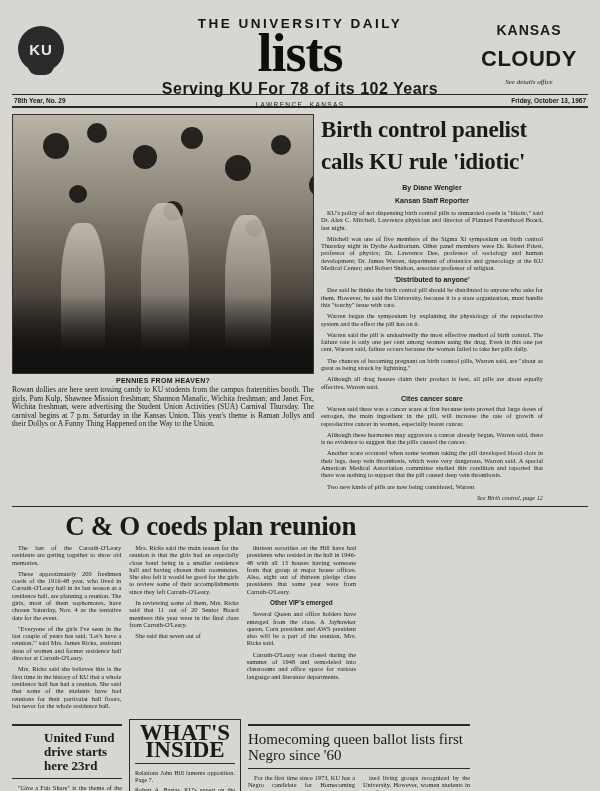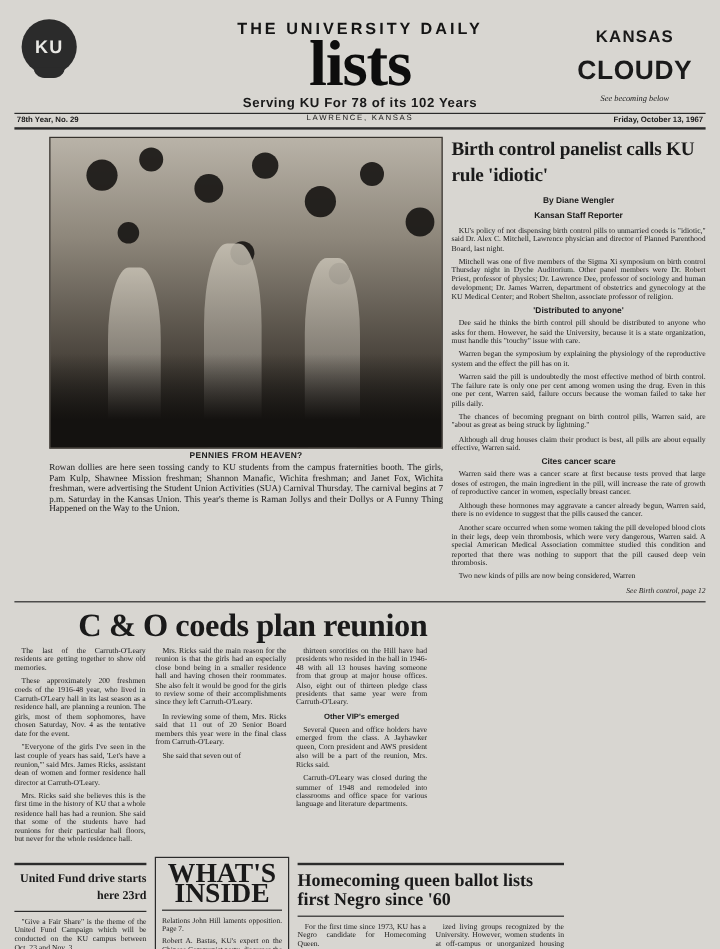--- a/index.html
+++ b/index.html
@@ -14,21 +14,21 @@
   .page {
     position:relative;
     width:600px; height:791px;
     background:#d8d6d1;
     padding:14px 12px 8px 12px;
   }
 
   
   .masthead { position:relative; height:78px; }
   .ku-logo {
-    position:absolute; left:6px; top:2px;
+    position:absolute; left:6px; top:12px;
     width:46px; height:46px;
   }
   .ku-logo .disc {
     width:46px; height:46px; border-radius:50%;
     background:#2b2b2b; color:#e9e8e4;
     font-family:"Liberation Sans", sans-serif;
     font-weight:bold; font-size:15px;
     display:flex; align-items:center; justify-content:center;
     letter-spacing:1px;
   }
@@ -47,21 +47,21 @@
     font-family:"Liberation Serif", serif;
     font-weight:bold;
     font-size:54px;
     line-height:48px;
     letter-spacing:-1px;
     margin-top:-2px;
     color:#0d0d0d;
   }
   .mast-sub {
     font-family:"Liberation Sans", sans-serif;
-    font-size:11px; font-weight:bold; letter-spacing:.5px;
+    font-size:16px; font-weight:bold; letter-spacing:.5px;
     margin-top:3px;
   }
   .mast-city {
     font-family:"Liberation Sans", sans-serif;
     font-size:6.5px; letter-spacing:1.4px; margin-top:3px;
   }
   .weather-box {
     position:absolute; right:4px; top:8px; width:110px; text-align:center;
   }
   .weather-box .w1 {
@@ -81,21 +81,21 @@
   .folio {
     display:flex; justify-content:space-between; align-items:center;
     border-top:1px solid #2a2a2a; border-bottom:2px solid #2a2a2a;
     font-family:"Liberation Sans", sans-serif;
     font-size:6.5px; font-weight:bold;
     padding:2px 2px; margin-top:2px;
   }
 
   
   .cols { display:flex; gap:7px; margin-top:6px; }
-  .colL { width:344px;margin-left:29px; }
+  .colL { width:302px; }
   .colR { width:222px; }
 
   .photo {
     position:relative;
     width:100%; height:260px;
     background:
       radial-gradient(circle at 22% 80%, #8a8377 0%, #6d665c 38%, #3a352f 100%),
       linear-gradient(#55504a, #2c2823);
     overflow:hidden;
     border:1px solid #37332e;
@@ -140,21 +140,21 @@
   .body3 > div { flex:1; }
   p.t {
     font-size:6.4px; line-height:7.3px; text-align:justify;
     margin:0 0 4px 0; text-indent:6px;
   }
   .t.noind { text-indent:0; }
 
   
   .head-birth {
     font-family:"Liberation Serif", serif;
-    font-weight:bold; font-size:16px; line-height:22px;
+    font-weight:bold; font-size:23px; line-height:32px;
     letter-spacing:-.2px;
   }
   .byline {
     text-align:center; font-family:"Liberation Sans", sans-serif;
     font-size:7px; font-weight:bold; margin-top:6px;
   }
   .subhead {
     font-family:"Liberation Sans", sans-serif;
     font-size:7px; font-weight:bold; text-align:center;
     margin:5px 0 3px 0;
@@ -165,29 +165,29 @@
   .lower { display:flex; gap:7px; margin-top:6px; }
   .lowL { width:110px; }
   .lowM { width:112px; }
   .lowRR { width:222px; }
 
   .box {
     border:1px solid #2b2b2b; padding:4px 5px;
   }
   .head-united {
     font-family:"Liberation Serif", serif;
-    font-weight:bold; font-size:10px; line-height:14px; text-align:right;
+    font-weight:bold; font-size:13px; line-height:14px; text-align:left;margin-left:32px;
   }
   .head-whats {
     font-family:"Liberation Serif", serif;
     font-weight:bold; font-size:23px; line-height:17px; text-align:center;
   }
   .head-home {
     font-family:"Liberation Serif", serif;
-    font-weight:bold; font-size:15px; line-height:16px;
+    font-weight:normal; font-size:15px; line-height:16px;
   }
   .idx-item { font-size:6.2px; line-height:7px; margin-bottom:3px; text-align:justify; }
 </style>
 </head>
 <body>
 
 <div class="page">
 
   <div class="masthead">
     <div class="ku-logo">
@@ -198,21 +198,21 @@
     <div class="mast-center">
       <div class="mast-kicker">THE UNIVERSITY DAILY</div>
       <div class="mast-title">lists</div>
       <div class="mast-sub">Serving KU For 78 of its 102 Years</div>
       <div class="mast-city">LAWRENCE, KANSAS</div>
     </div>
 
     <div class="weather-box">
       <div class="w1">KANSAS</div>
       <div class="w2">CLOUDY</div>
-      <div class="w3">See becoming below</div>
+      <div class="w3">See details office</div>
     </div>
   </div>
 
   <div class="folio">
     <span>78th Year, No. 29</span>
     <span>Friday, October 13, 1967</span>
   </div>
 
   <div class="cols">
 

